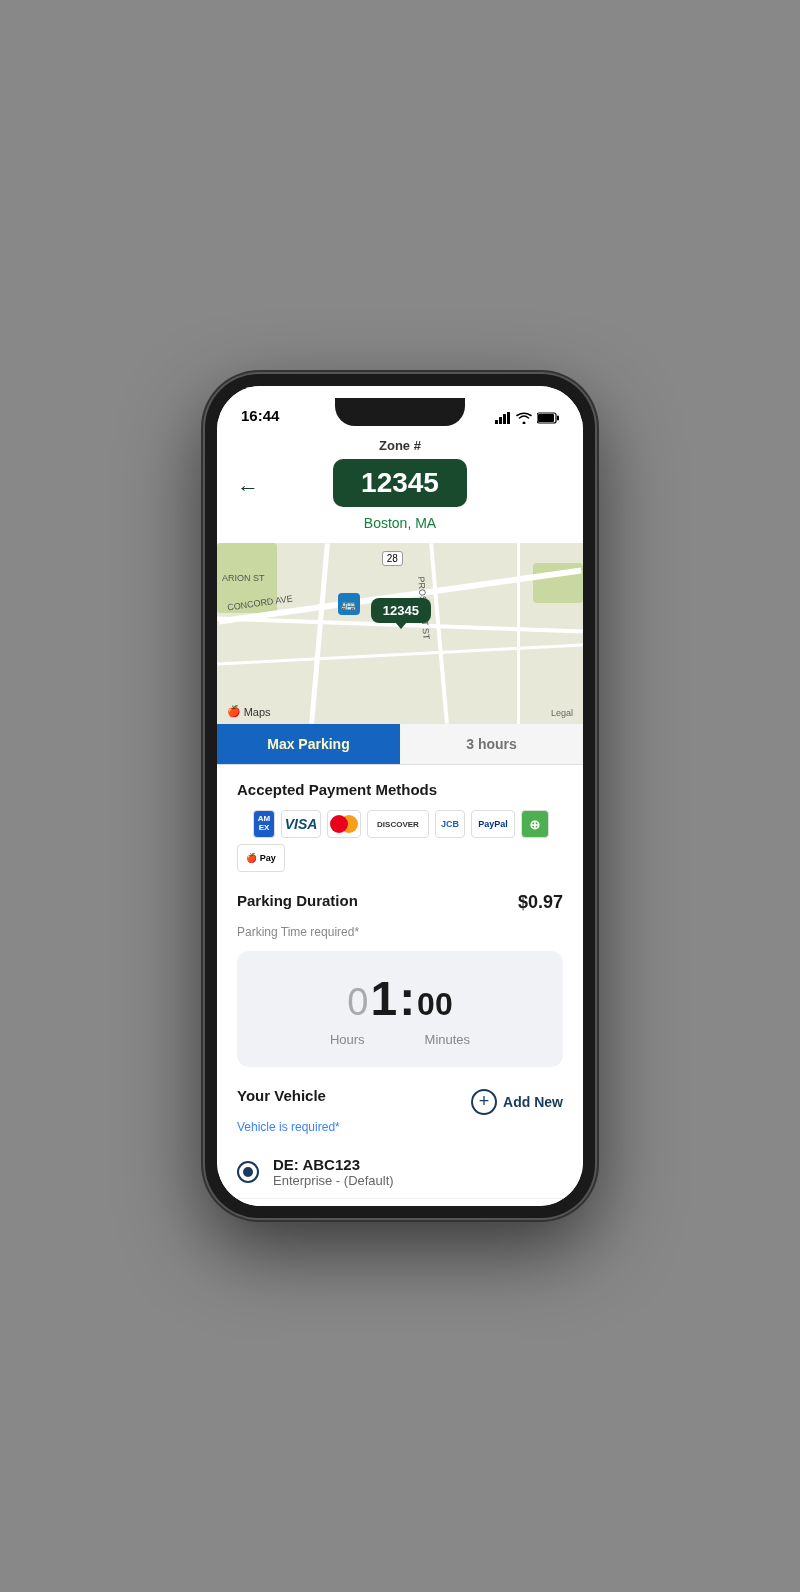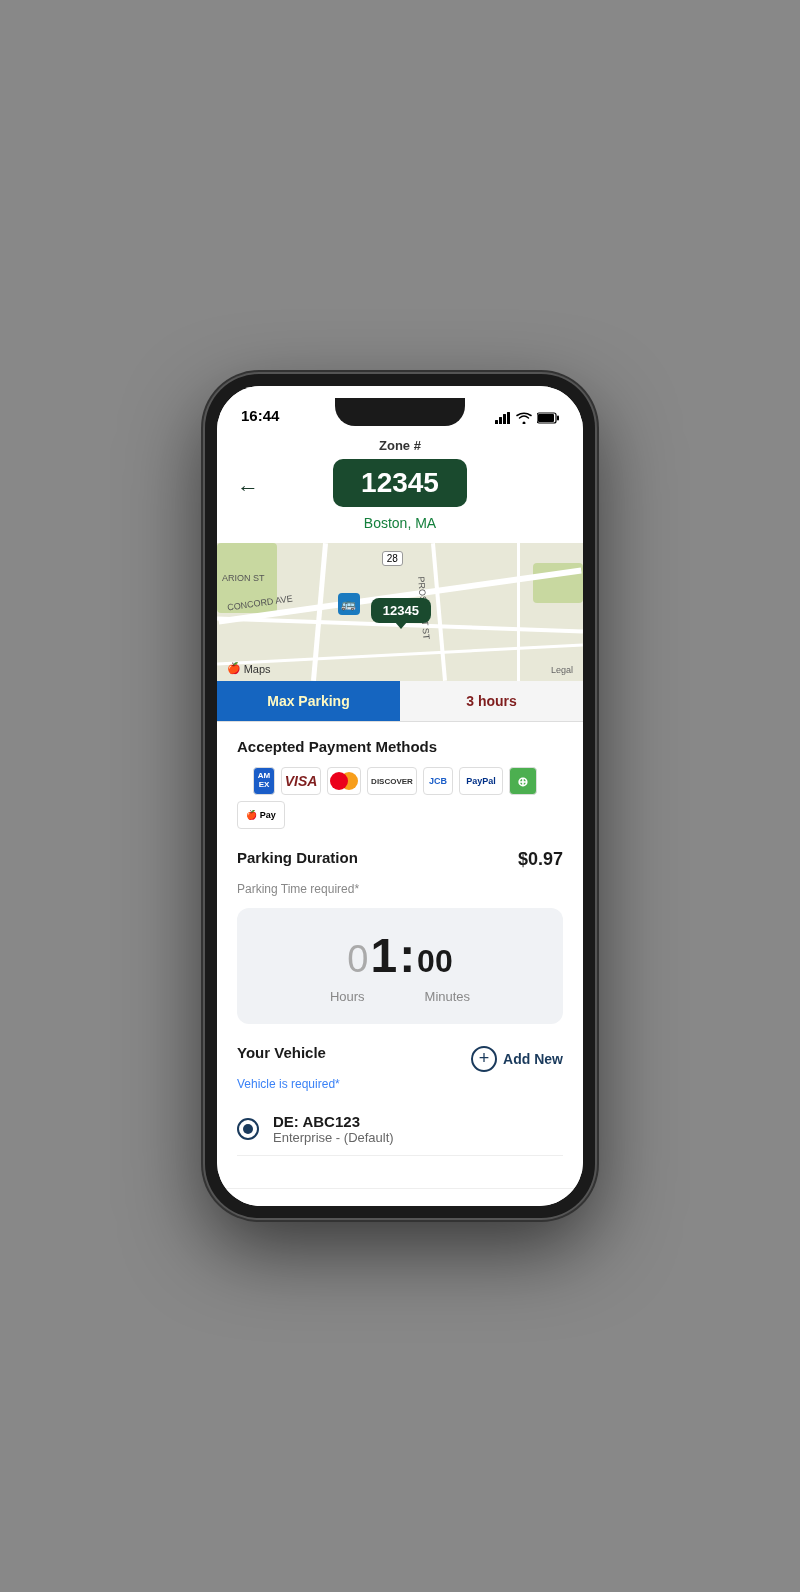--- a/index.html
+++ b/index.html
@@ -117,21 +117,21 @@
     .location-label {
       font-size: 14px;
       color: #15803d;
       margin-top: 8px;
       font-weight: 400;
     }
 
     
     .map-container {
       width: 100%;
-      height: 138px;
+      height: 181px;
       background: #e8e8d8;
       position: relative;
       overflow: hidden;
       flex-shrink: 0;
     }
     .map-bg {
       width: 100%;
       height: 100%;
       position: relative;
     }
@@ -255,21 +255,21 @@
       font-weight: 600;
       cursor: pointer;
       border: none;
       background: none;
     }
     .tab.active {
       background: #1565c0;
       color: #fef9c3;
     }
     .tab.inactive {
-      color: #7f1d1d;
+      color: #737373;
       background: #f5f5f5;
     }
 
     
     .main-content {
       padding: 16px 20px;
       background: #fff;
     }
 
     
@@ -291,23 +291,23 @@
       border-radius: 4px;
       border: 1px solid #ddd;
       display: flex;
       align-items: center;
       justify-content: center;
       padding: 0 5px;
       font-size: 10px;
       font-weight: 700;
     }
     .amex-card { background: #1a5dc8; color: #fff; width: 22px; margin-left: 16px; }
-    .visa-card { background: #fff; color: #7f1d1d; width: 40px; font-size: 14px; font-style: italic; font-weight: 900; }
+    .visa-card { background: #fff; color: #0c4a6e; width: 40px; font-size: 14px; font-style: italic; font-weight: 900; }
     .mc-card { background: #fff; width: 34px; }
-    .discover-card { background: #fff; color: #333; width: 50px; font-size: 9px; }
+    .discover-card { background: #fff; color: #333; width: 62px; font-size: 9px; }
     .jcb-card { background: #fff; width: 30px; }
     .paypal-card { background: #fff; color: #003087; width: 44px; font-size: 9px; font-weight: 700; }
     .gpay-card { background: #4caf50; color: #fff; width: 28px; font-size: 14px; }
     .applepay-card { background: #fff; color: #000; width: 48px; font-size: 9px; font-weight: 600; }
 
     .mc-circle-red {
       width: 18px; height: 18px; border-radius: 50%; background: #eb001b;
       position: relative; display: inline-block;
     }
     .mc-circle-yellow {

